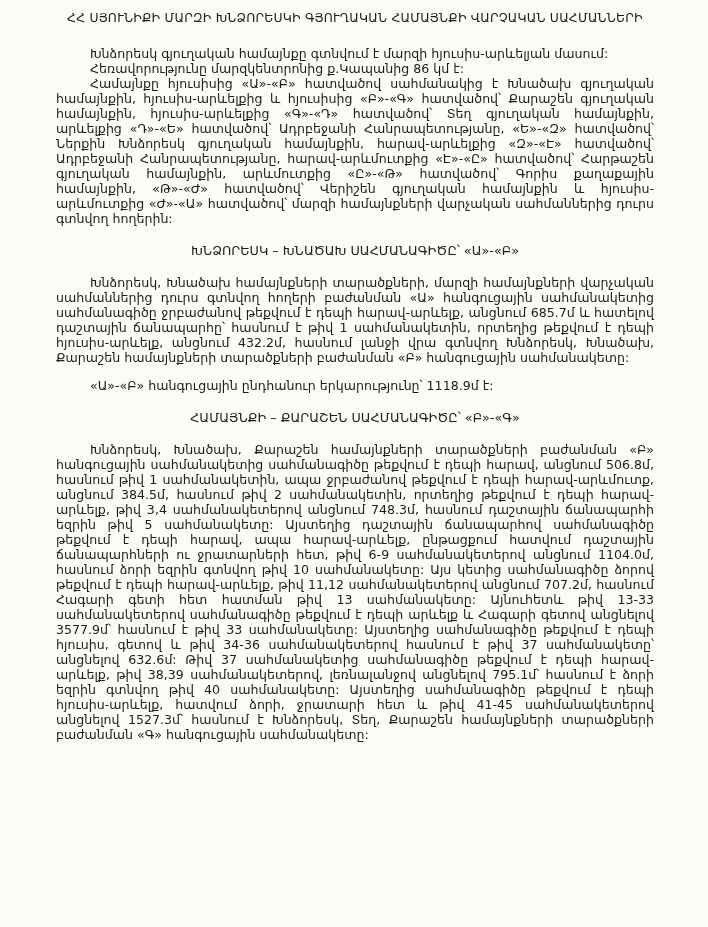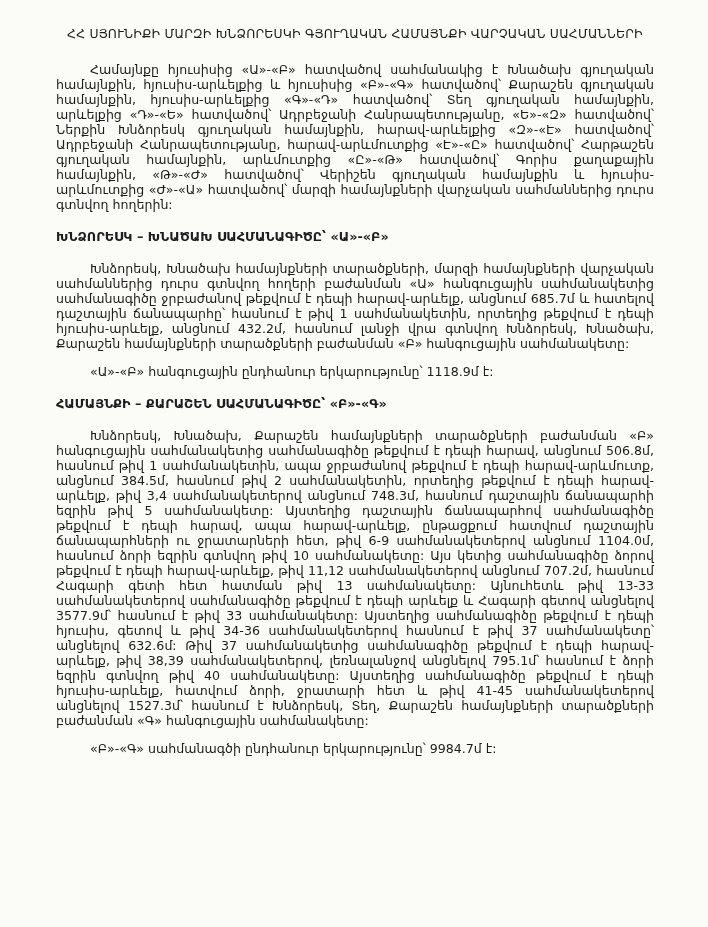--- a/index.html
+++ b/index.html
@@ -3,54 +3,55 @@
 <meta charset="utf-8">
 <style>
   *{box-sizing:border-box}
   html,body{margin:0;padding:0;background:#ededeb}
   .page{
     width:708px;height:927px;overflow:hidden;
     margin:0;
     background:#fbfbf8;
     font-family:"DejaVu Sans",sans-serif;
     color:#1d1d1d;
-    padding:26px 54px 14px 56px;
+    padding:10px 54px 14px 56px;
     font-size:12.6px;
     line-height:15px;
     text-align:justify;
   }
   .doc-title{
     text-align:center;
     font-size:12.4px;
     line-height:16px;
     margin:0 0 20px 0;
     letter-spacing:.2px;
     font-weight:normal;
   }
   p.body-par{margin:0;text-indent:34px}
   .sec-heading{
-    text-align:left;
-    font-weight:bold;
+    text-align:center;
+    font-weight:normal;
     font-size:12.8px;
     margin:17px 0 17px 0;
   }
   p.total-line{margin:13px 0 0 0;text-indent:34px}
 </style>
 </head>
 <body>
 
 <div class="page">
 
   <div class="doc-title">
     <div>ՀՀ ՍՅՈՒՆԻՔԻ ՄԱՐԶԻ ԽՆՁՈՐԵՍԿԻ ԳՅՈՒՂԱԿԱՆ ՀԱՄԱՅՆՔԻ ՎԱՐՉԱԿԱՆ ՍԱՀՄԱՆՆԵՐԻ</div>
   </div>
 
+  <p class="body-par">Խնձորեսկ գյուղական համայնքը գտնվում է մարզի հյուսիս-արևելյան մասում:</p>
+  <p class="body-par">Հեռավորությունը մարզկենտրոնից ք.Կապանից 86 կմ է:</p>
   <p class="body-par">Համայնքը հյուսիսից «Ա»-«Բ» հատվածով սահմանակից է Խնածախ գյուղական համայնքին, հյուսիս-արևելքից և հյուսիսից «Բ»-«Գ» հատվածով՝ Քարաշեն գյուղական համայնքին, հյուսիս-արևելքից «Գ»-«Դ» հատվածով՝ Տեղ գյուղական համայնքին, արևելքից «Դ»-«Ե» հատվածով՝ Ադրբեջանի Հանրապետությանը, «Ե»-«Զ» հատվածով՝ Ներքին Խնձորեսկ գյուղական համայնքին, հարավ-արևելքից «Զ»-«Է» հատվածով՝ Ադրբեջանի Հանրապետությանը, հարավ-արևմուտքից «Է»-«Ը» հատվածով՝ Հարթաշեն գյուղական համայնքին, արևմուտքից «Ը»-«Թ» հատվածով՝ Գորիս քաղաքային համայնքին, «Թ»-«Ժ» հատվածով՝ Վերիշեն գյուղական համայնքին և հյուսիս-արևմուտքից «Ժ»-«Ա» հատվածով՝ մարզի համայնքների վարչական սահմաններից դուրս գտնվող հողերին:</p>
 
   <div class="sec-heading">ԽՆՁՈՐԵՍԿ – ԽՆԱԾԱԽ ՍԱՀՄԱՆԱԳԻԾԸ՝  «Ա»-«Բ»</div>
   <p class="body-par">Խնձորեսկ, Խնածախ համայնքների տարածքների, մարզի համայնքների վարչական սահմաններից դուրս գտնվող հողերի բաժանման «Ա» հանգուցային սահմանակետից սահմանագիծը ջրբաժանով թեքվում է դեպի հարավ-արևելք, անցնում 685.7մ և հատելով դաշտային ճանապարհը՝ հասնում է թիվ 1 սահմանակետին, որտեղից թեքվում է դեպի հյուսիս-արևելք, անցնում 432.2մ, հասնում լանջի վրա գտնվող Խնձորեսկ, Խնածախ, Քարաշեն համայնքների տարածքների բաժանման «Բ» հանգուցային սահմանակետը:</p>
   <p class="total-line">«Ա»-«Բ» հանգուցային ընդհանուր երկարությունը՝  1118.9մ է:</p>
 
   <div class="sec-heading">ՀԱՄԱՅՆՔԻ – ՔԱՐԱՇԵՆ ՍԱՀՄԱՆԱԳԻԾԸ՝  «Բ»-«Գ»</div>
   <p class="body-par">Խնձորեսկ, Խնածախ, Քարաշեն համայնքների տարածքների բաժանման «Բ» հանգուցային սահմանակետից սահմանագիծը թեքվում է դեպի հարավ, անցնում 506.8մ, հասնում թիվ 1 սահմանակետին, ապա ջրբաժանով թեքվում է դեպի հարավ-արևմուտք, անցնում 384.5մ, հասնում թիվ 2 սահմանակետին, որտեղից թեքվում է դեպի հարավ-արևելք, թիվ 3,4 սահմանակետերով անցնում 748.3մ, հասնում դաշտային ճանապարհի եզրին թիվ 5 սահմանակետը: Այստեղից դաշտային ճանապարհով սահմանագիծը թեքվում է դեպի հարավ, ապա հարավ-արևելք, ընթացքում հատվում դաշտային ճանապարհների ու ջրատարների հետ, թիվ 6-9 սահմանակետերով անցնում 1104.0մ, հասնում ձորի եզրին գտնվող թիվ 10 սահմանակետը: Այս կետից սահմանագիծը ձորով թեքվում է դեպի հարավ-արևելք, թիվ 11,12 սահմանակետերով անցնում 707.2մ, հասնում Հագարի գետի հետ հատման թիվ 13 սահմանակետը: Այնուհետև թիվ 13-33 սահմանակետերով սահմանագիծը թեքվում է դեպի արևելք և Հագարի գետով անցնելով 3577.9մ՝ հասնում է թիվ 33 սահմանակետը: Այստեղից սահմանագիծը թեքվում է դեպի հյուսիս, գետով և թիվ 34-36 սահմանակետերով հասնում է թիվ 37 սահմանակետը՝ անցնելով 632.6մ: Թիվ 37 սահմանակետից սահմանագիծը թեքվում է դեպի հարավ-արևելք, թիվ 38,39 սահմանակետերով, լեռնալանջով անցնելով 795.1մ՝ հասնում է ձորի եզրին գտնվող թիվ 40 սահմանակետը: Այստեղից սահմանագիծը թեքվում է դեպի հյուսիս-արևելք, հատվում ձորի, ջրատարի հետ և թիվ 41-45 սահմանակետերով անցնելով 1527.3մ՝ հասնում է Խնձորեսկ, Տեղ, Քարաշեն համայնքների տարածքների բաժանման «Գ» հանգուցային սահմանակետը:</p>
-  <p class="total-line">«Բ»-«Գ» սահմանագծի ընդհանուր երկարությունը՝  9984.7մ է:</p>
 
 </div>
 
 </body></html>

